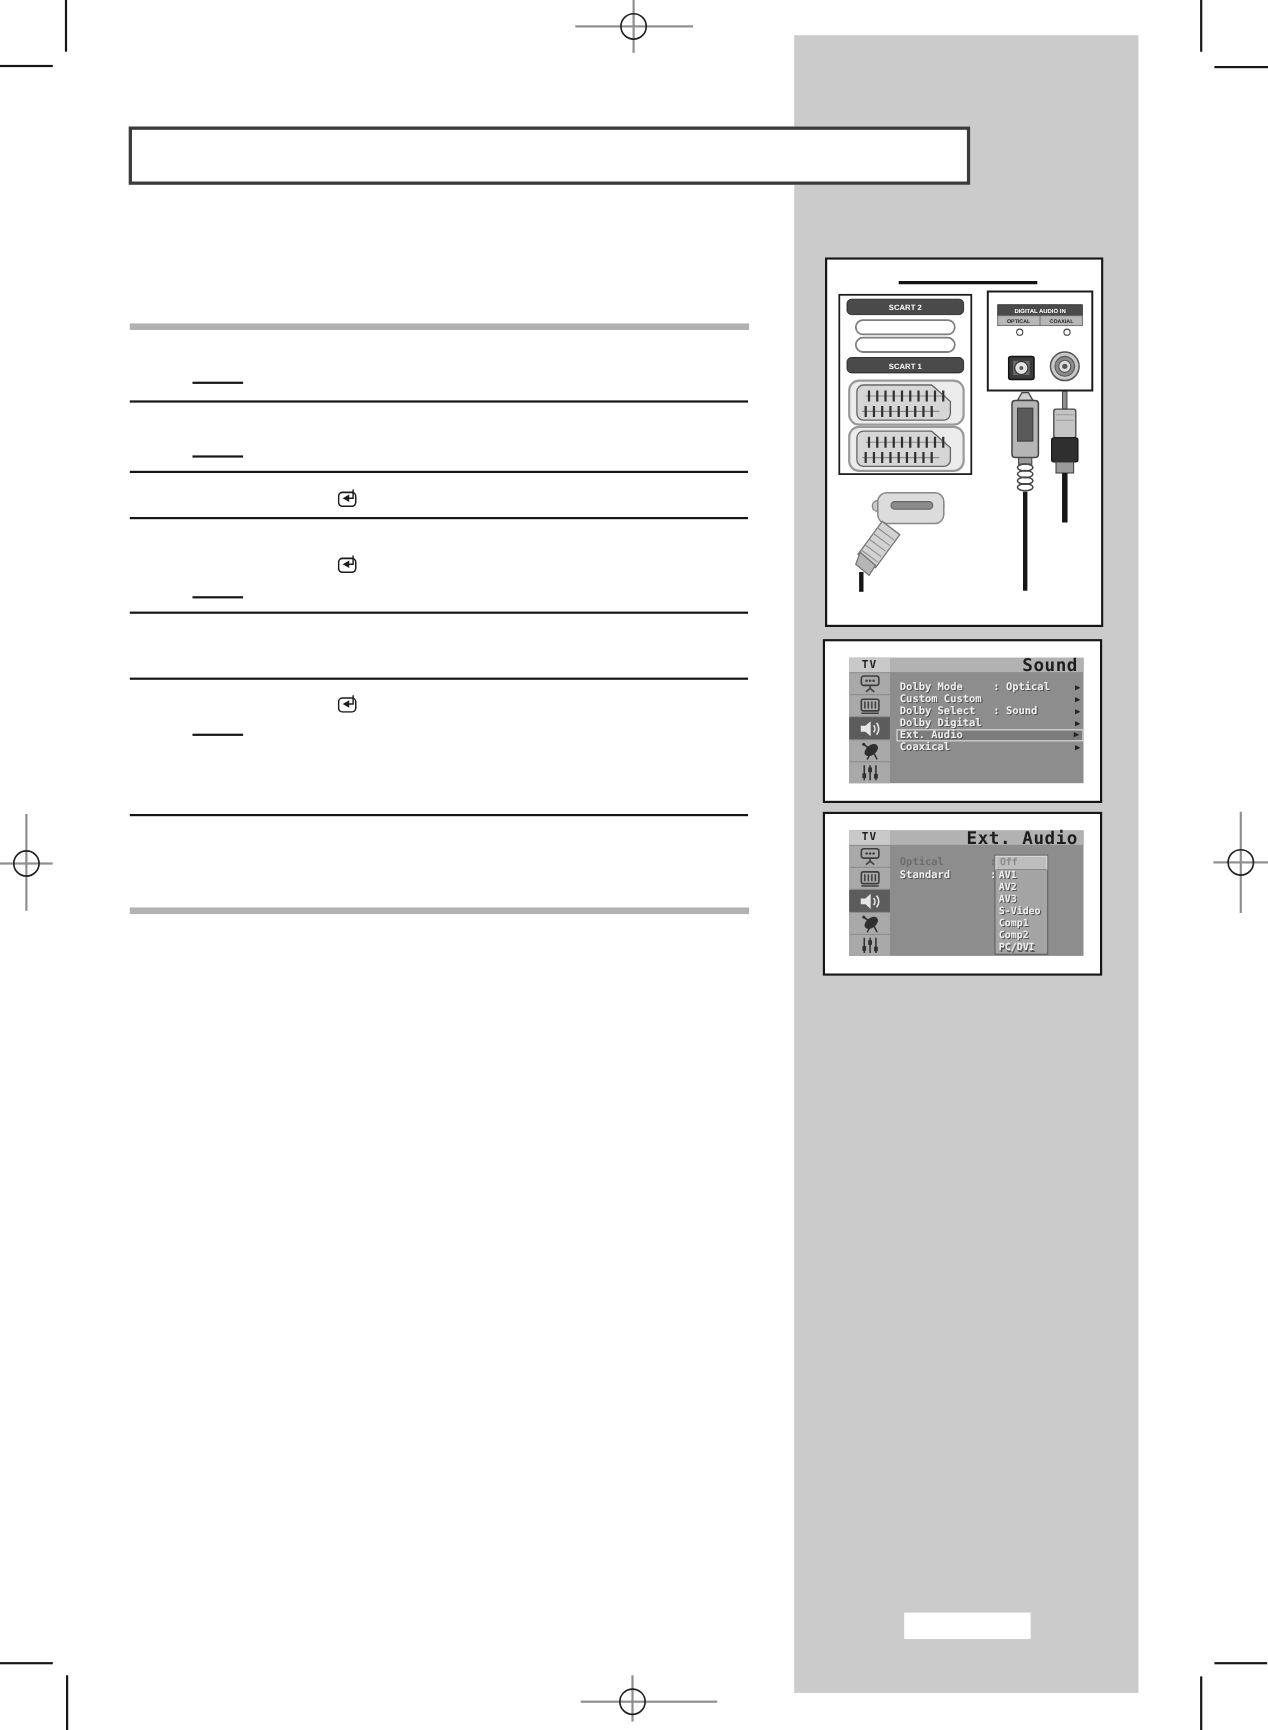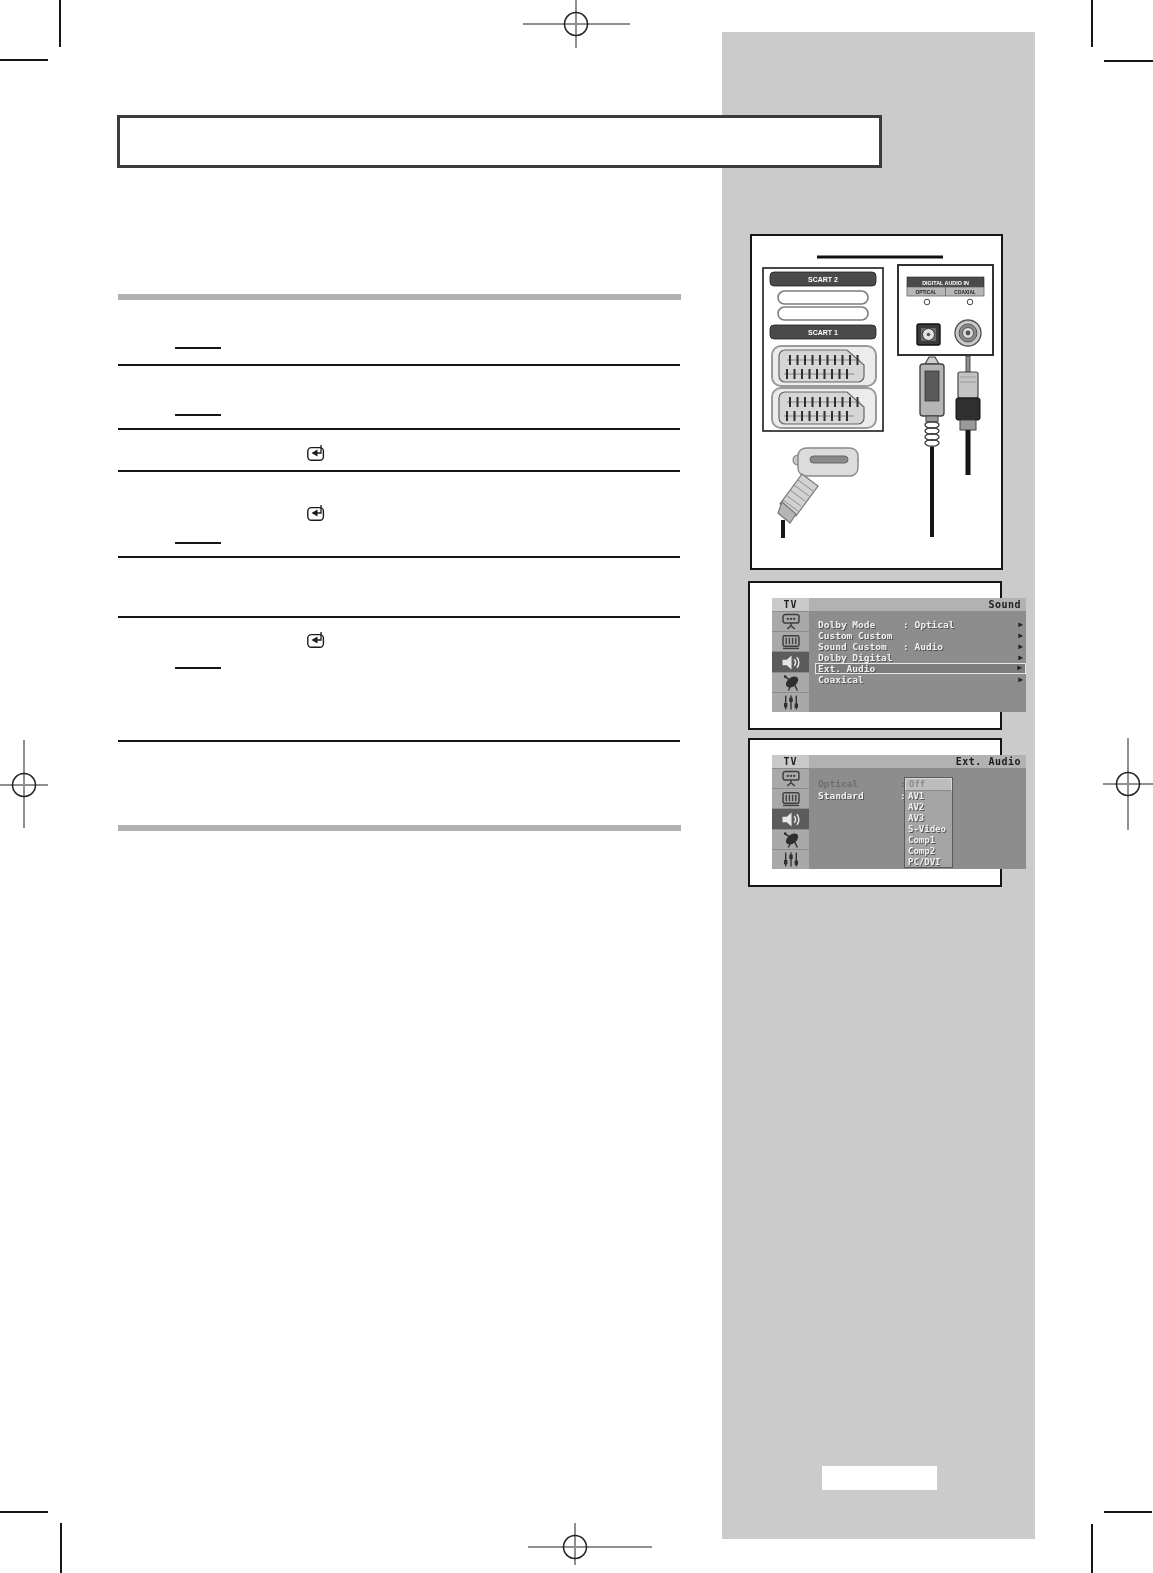--- a/index.html
+++ b/index.html
@@ -12,26 +12,26 @@
   
   .rule{position:absolute;background:#161616;height:2px;}
   .underline{position:absolute;background:#161616;height:2px;}
   .graybar{position:absolute;background:#b1b1b1;height:6px;}
   
   .title-box{position:absolute;background:#ffffff;border:3px solid #3b3b3b;box-sizing:border-box;}
   .figbox{position:absolute;background:#ffffff;border:2px solid #161616;box-sizing:border-box;}
   .whitebox{position:absolute;background:#ffffff;}
   
   .osd{position:absolute;left:22px;top:15px;width:213px;height:114px;background:#8d8d8d;
-       font-family:"DejaVu Sans Mono","Liberation Mono",monospace;font-weight:bold;padding-left:41px;}
+       font-family:"DejaVu Sans Mono","Liberation Mono",monospace;font-weight:bold;}
   .osd-header{position:absolute;left:0;top:0;right:0;height:13px;background:#b2b2b2;}
   .osd-tv{position:absolute;left:0;top:0;width:37px;height:13px;background:#c9c9c9;color:#1f1f1f;
           font-size:10px;line-height:13px;text-align:center;letter-spacing:1px;}
   .osd-title{position:absolute;right:5px;top:0;height:13px;line-height:14px;color:#1d1d1d;
-             font-size:10px;letter-spacing:0.5px;}
+             font-size:16px;letter-spacing:0.5px;}
   .osd-icons{position:absolute;left:0;top:13px;bottom:0;width:37px;box-sizing:border-box;
              display:flex;flex-direction:column;gap:1px;padding-top:1px;}
   .osd-tile{flex:1;background:#a9a9a9;display:flex;align-items:center;justify-content:center;}
   .osd-tile.sel{background:#5c5c5c;}
   .osd-menu{position:absolute;left:37px;top:13px;right:0;bottom:0;}
   .osd-rows{padding-top:8px;}
   .osd-row{position:relative;height:11px;line-height:11px;font-size:9.5px;color:#efefef;
            text-shadow:1px 1px 0 #545454;}
   .osd-label{padding-left:9px;}
   .osd-row.hl{margin-left:6px;border:1px solid #e6e6e6;background:#7c7c7c;height:11px;
@@ -334,22 +334,22 @@
             <span class="osd-label">Dolby Mode</span>
             <span class="osd-value">: Optical</span>
             <span class="osd-arrow">▶</span>
           </div>
           <div class="osd-row">
             <span class="osd-label">Custom Custom</span>
             <span class="osd-value"></span>
             <span class="osd-arrow">▶</span>
           </div>
           <div class="osd-row">
-            <span class="osd-label">Sound Custom</span>
-            <span class="osd-value">: Audio</span>
+            <span class="osd-label">Dolby Select</span>
+            <span class="osd-value">: Sound</span>
             <span class="osd-arrow">▶</span>
           </div>
           <div class="osd-row">
             <span class="osd-label">Dolby Digital</span>
             <span class="osd-value"></span>
             <span class="osd-arrow">▶</span>
           </div>
           <div class="osd-row hl">
             <span class="osd-label">Ext. Audio</span>
             <span class="osd-value"></span>

